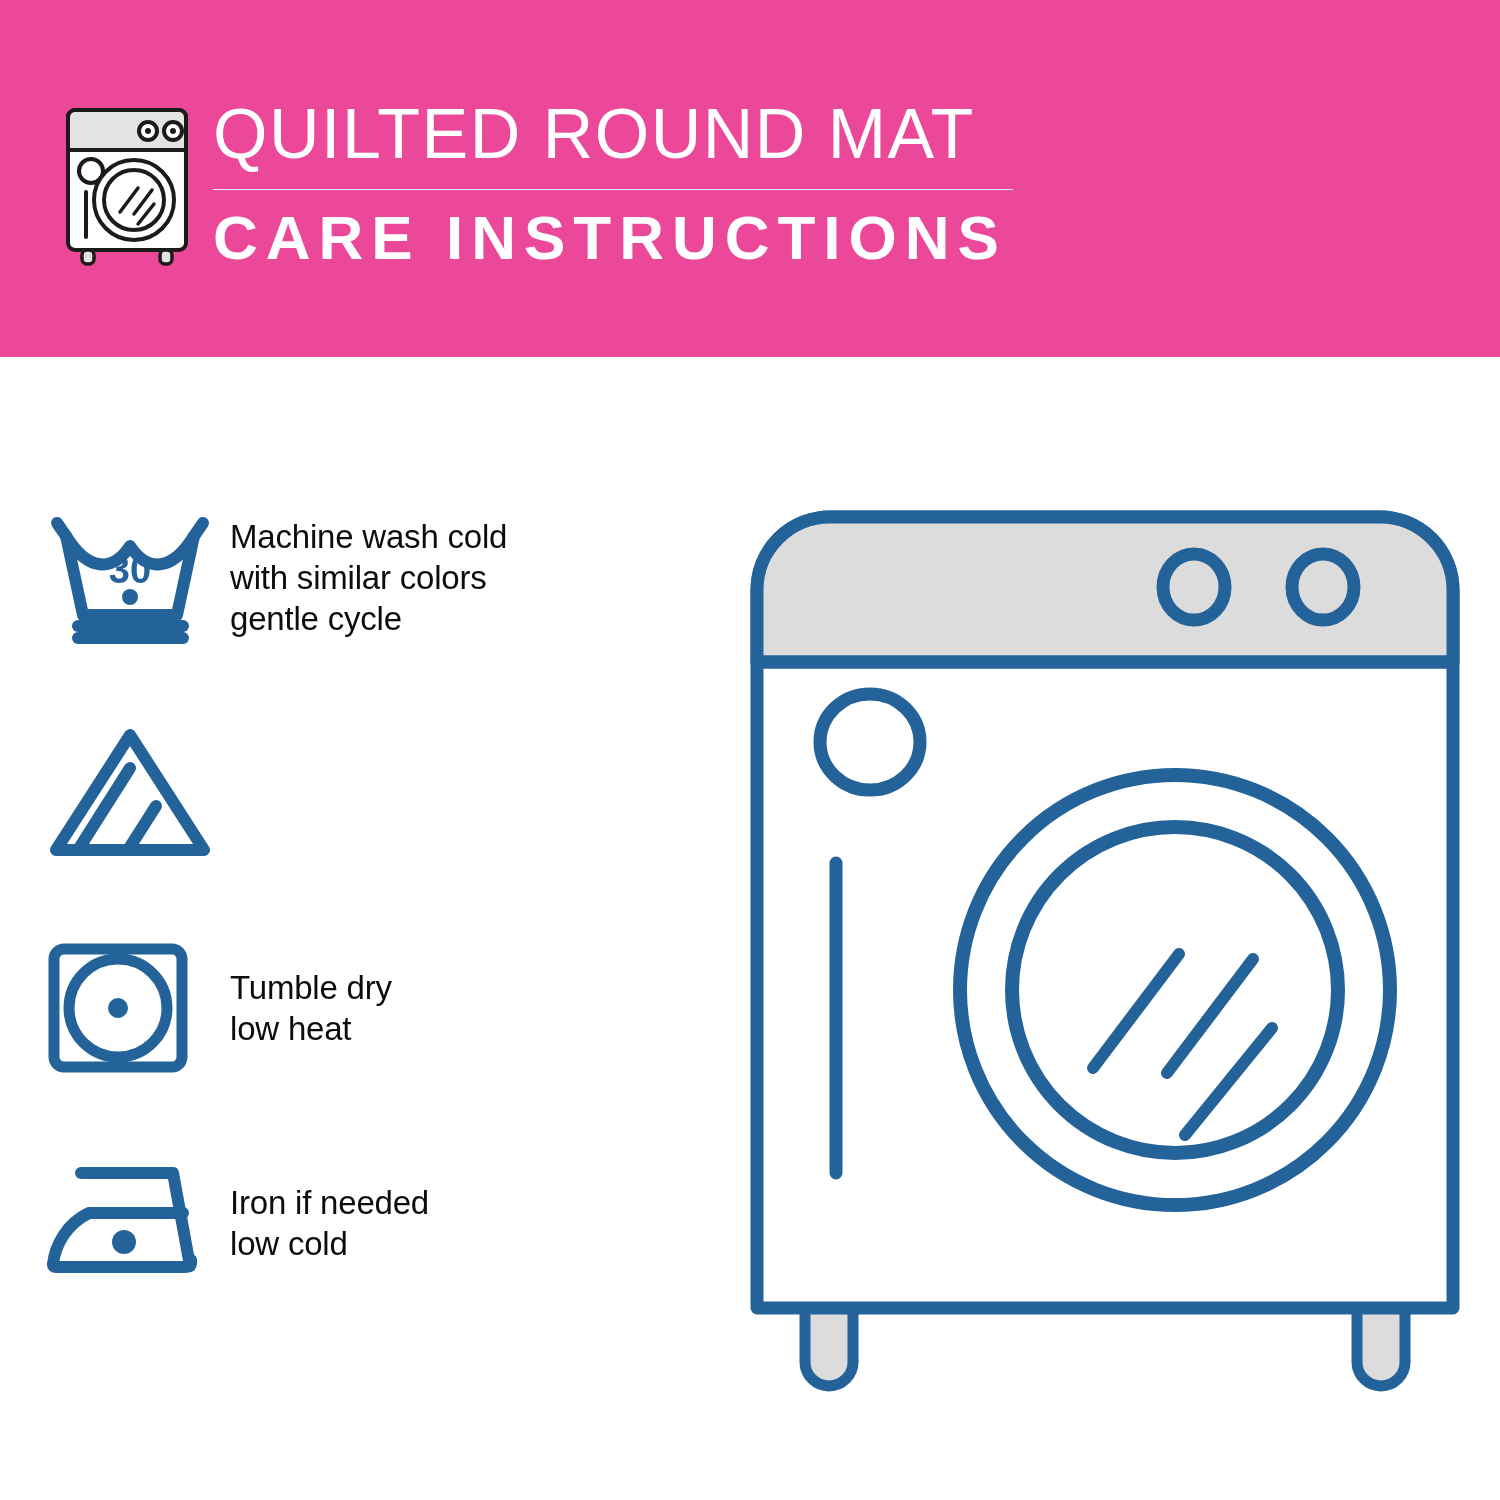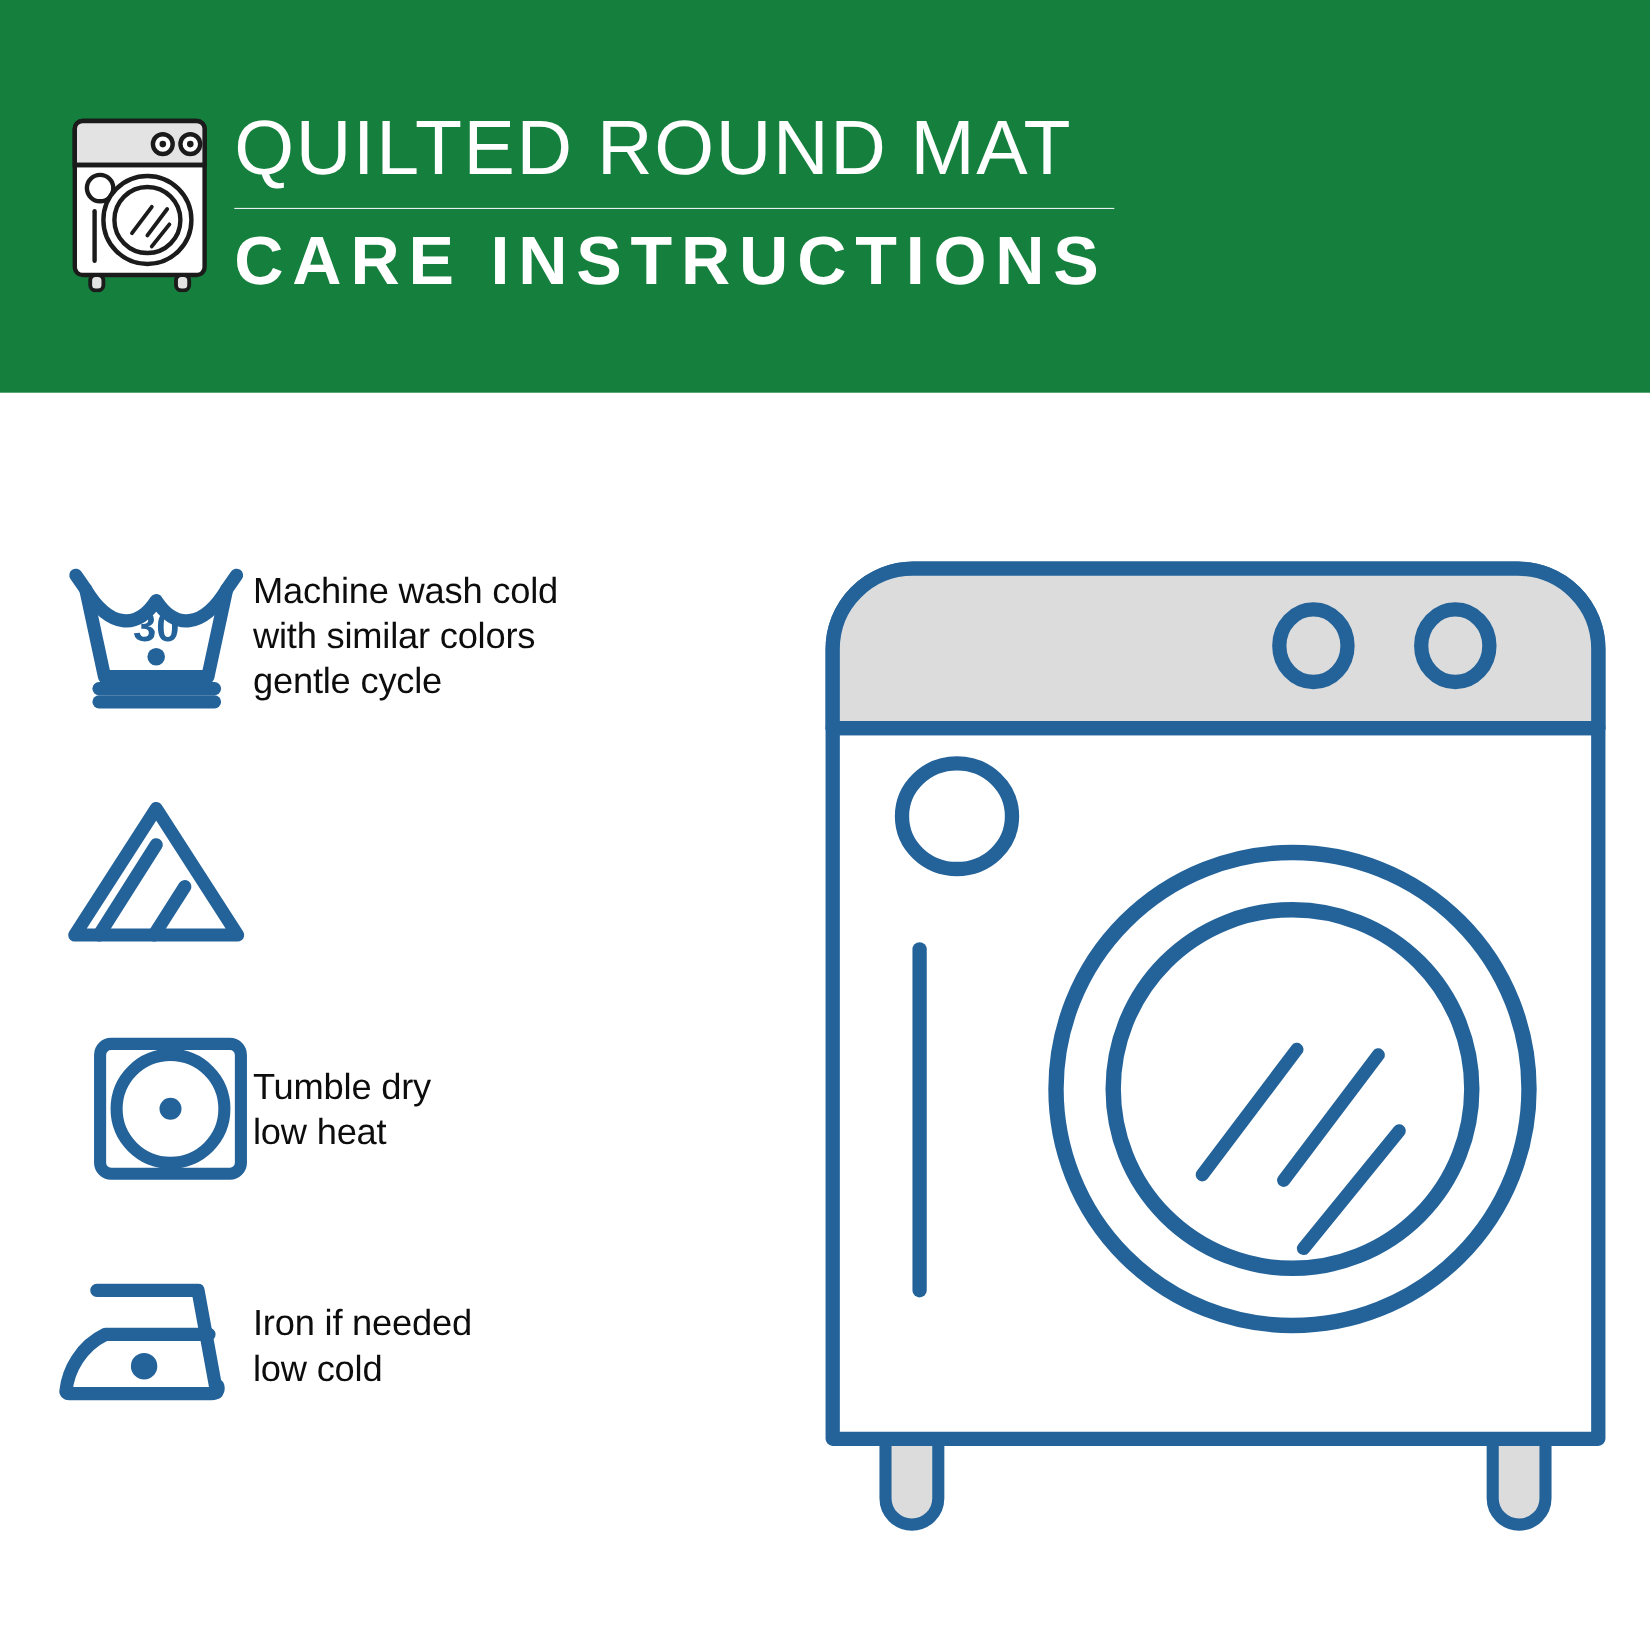--- a/index.html
+++ b/index.html
@@ -9,21 +9,21 @@
     font-family:"Liberation Sans", sans-serif;
     overflow:hidden;
     position:relative;
   }
 
   
   .header {
     position:absolute;
     left:0; top:0;
     width:1500px; height:357px;
-    background:#15803d;
+    background:#ec4899;
   }
   .header-logo {
     position:absolute;
     left:62px; top:104px;
     width:130px; height:162px;
   }
   .header-text {
     position:absolute;
     left:213px; top:96px;
     width:805px;
@@ -61,21 +61,22 @@
     position:relative;
     height:215px;
     display:flex;
     align-items:center;
   }
   .care-icon {
     width:230px;
     min-width:230px;
     display:flex;
     align-items:center;
-    justify-content:flex-end;
+    justify-content:flex-start;
+    padding-left:43px;
   }
   .care-label {
     font-size:33px;
     line-height:41px;
     color:#0d0d0d;
     font-weight:400;
     letter-spacing:-0.2px;
     white-space:pre-line;
   }
 

